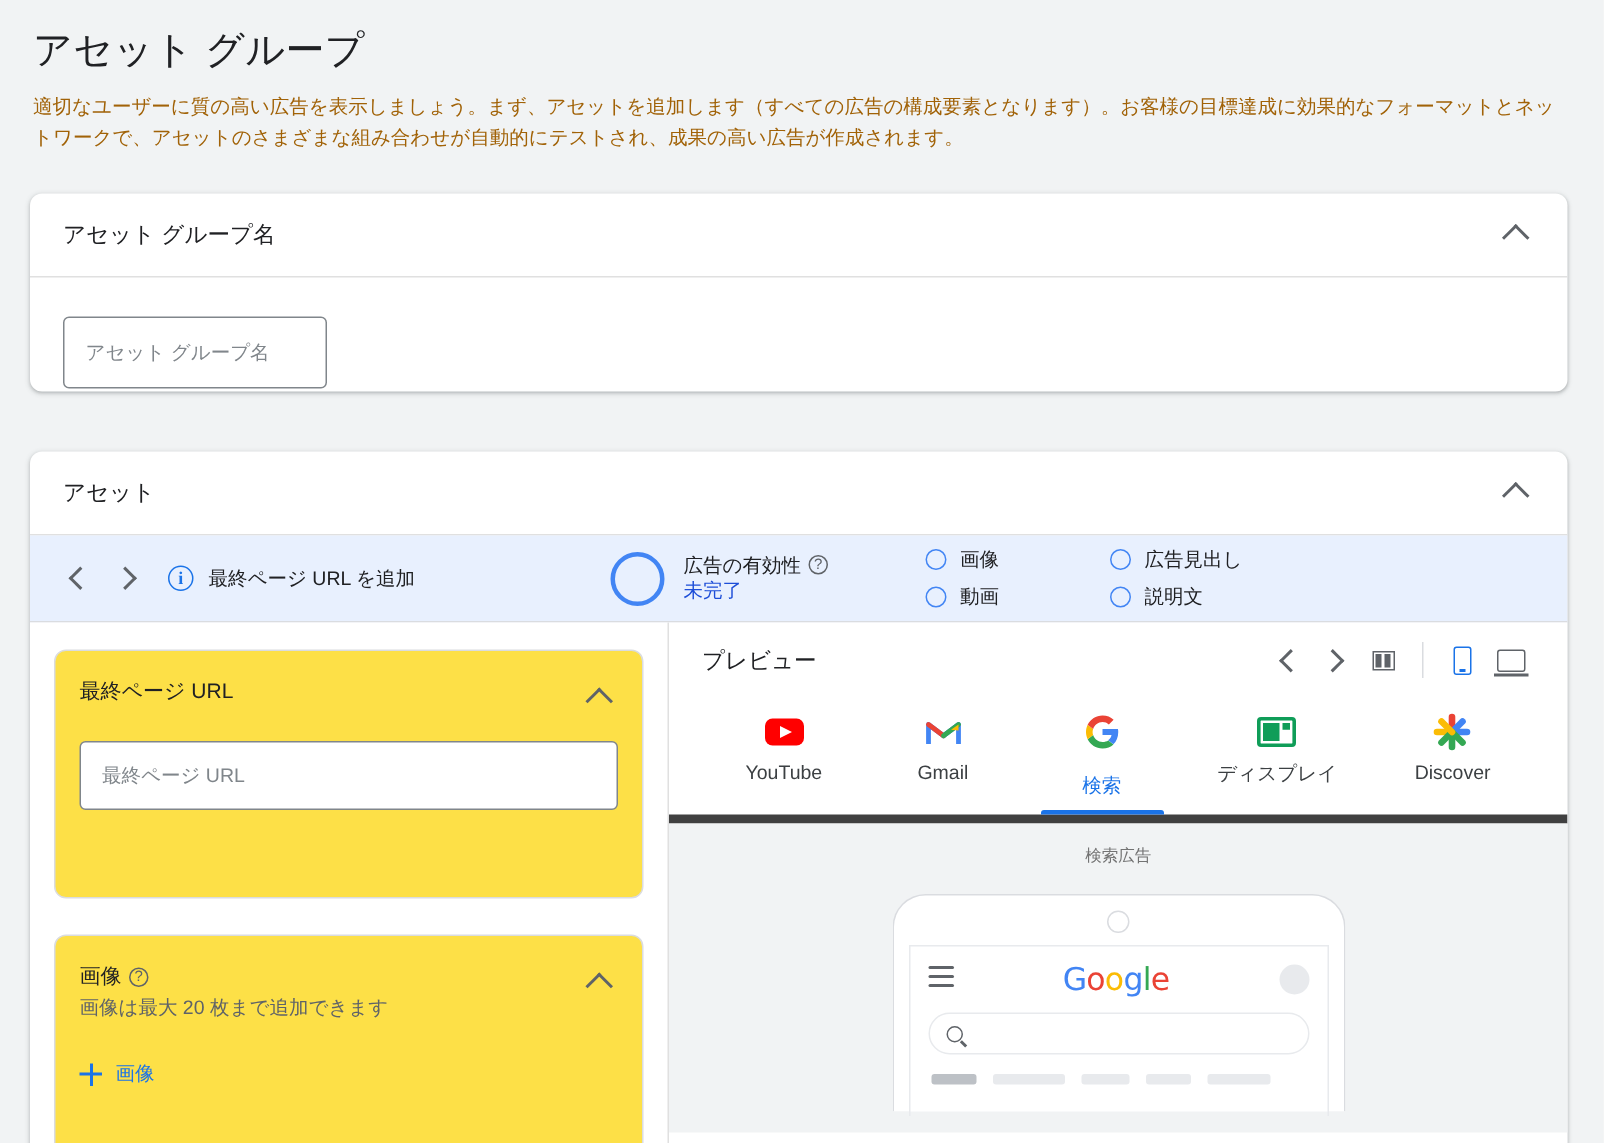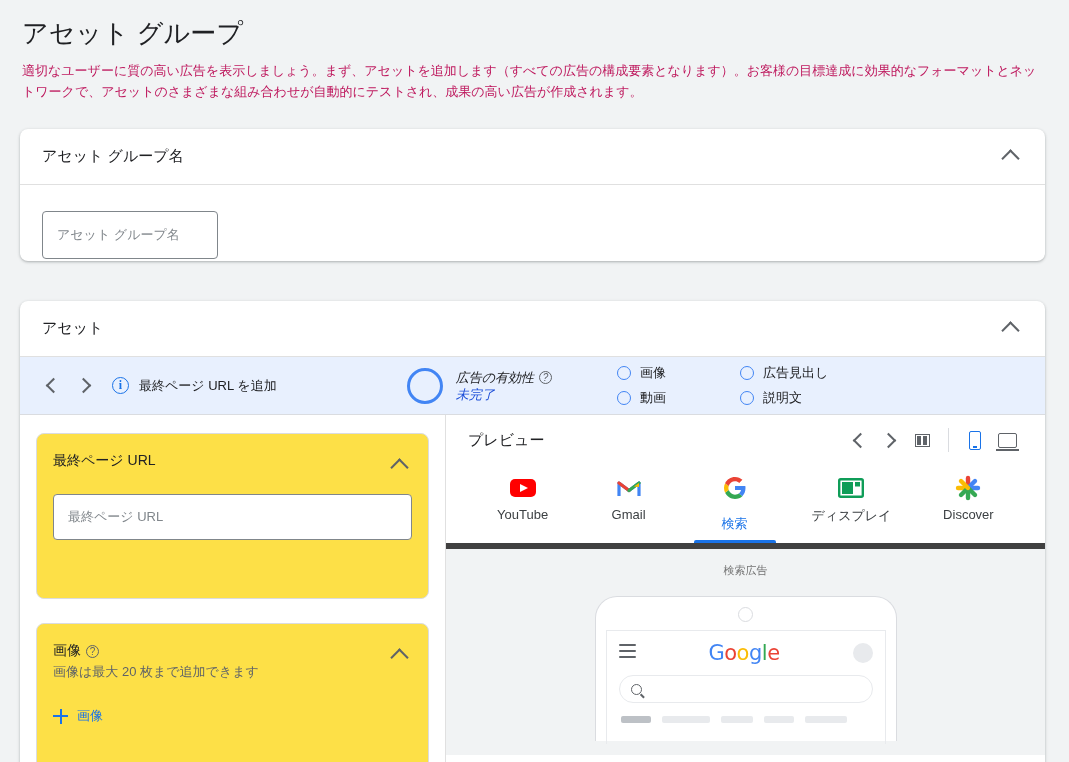--- a/index.html
+++ b/index.html
@@ -23,21 +23,21 @@
     font-size: 26px;
     font-weight: 400;
     line-height: 34px;
     color: #202124;
     margin: 0 0 10px 0;
     letter-spacing: .2px;
   }
   .page-desc {
     font-size: 13px;
     line-height: 21px;
-    color: #be185d;
+    color: #a16207;
     margin: 0;
     max-width: 1030px;
   }
 
   
   .card {
     position: absolute;
     left: 20px;
     width: 1025px;
     background: #fff;
@@ -129,23 +129,22 @@
   }
   .status-text {
     font-size: 13px;
     color: #202124;
     margin-left: 10px;
     white-space: nowrap;
   }
 
   .strength-wrap {
     display: flex;
-    align-items: center;
+    align-items: flex-start;
     margin-left: 130px;
-    font-style: italic;
   }
   .ring {
     width: 36px; height: 36px;
     border-radius: 50%;
     border: 3px solid #4285f4;
     box-sizing: border-box;
     flex: none;
   }
   .strength-labels { margin-left: 13px; line-height: 17px; }
   .strength-top { font-size: 13px; color: #202124; display: flex; align-items: center; white-space: nowrap; }

